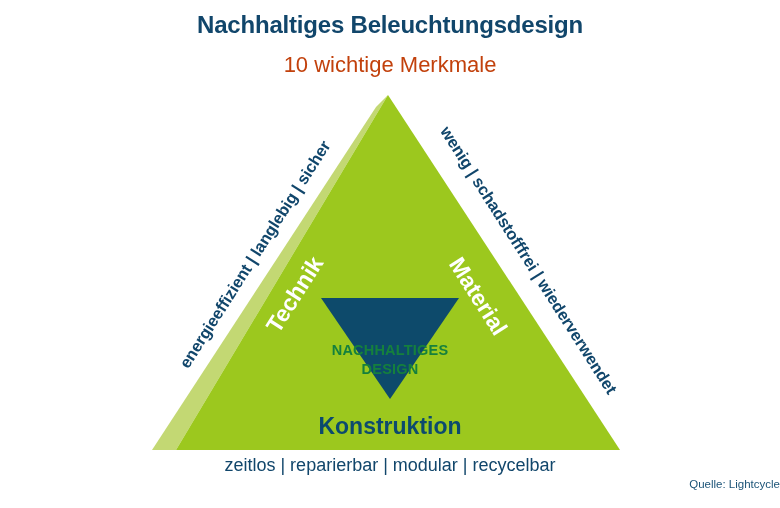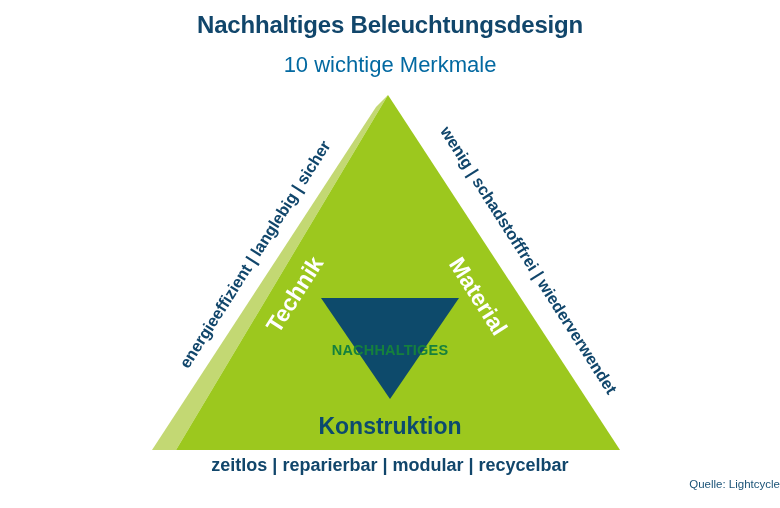--- a/index.html
+++ b/index.html
@@ -34,21 +34,21 @@
     white-space: nowrap;
   }
   #subtitle {
     position: absolute;
     left: 0;
     top: 52px;
     width: 780px;
     text-align: center;
     font-size: 22px;
     font-weight: normal;
-    color: #0369a1;
+    color: #c2410c;
     white-space: nowrap;
   }
 
   
   #pyramid {
     position: absolute;
     left: 0;
     top: 0;
     width: 780px;
     height: 508px;
@@ -135,21 +135,21 @@
   }
 
   
   #footer-line {
     position: absolute;
     left: 0;
     top: 455px;
     width: 780px;
     text-align: center;
     font-size: 18px;
-    font-weight: bold;
+    font-weight: normal;
     color: #11466b;
     white-space: nowrap;
   }
   #source {
     position: absolute;
     left: 0;
     top: 478px;
     width: 780px;
     box-sizing: border-box;
     text-align: right;
@@ -184,19 +184,20 @@
   <div class="edge-label" id="label-material-edge">wenig | schadstofffrei | wiederverwendet</div>
 
   <div class="face-label" id="label-technik">Technik</div>
 
   <div class="face-label" id="label-material">Material</div>
 
   <div id="label-konstruktion">Konstruktion</div>
 
   <div id="core-text">
     <div>NACHHALTIGES</div>
+    <div>DESIGN</div>
   </div>
 
   <div id="footer-line">zeitlos | reparierbar | modular | recycelbar</div>
 
   <div id="source">Quelle: Lightcycle</div>
 
 </div>
 
 </body></html>

